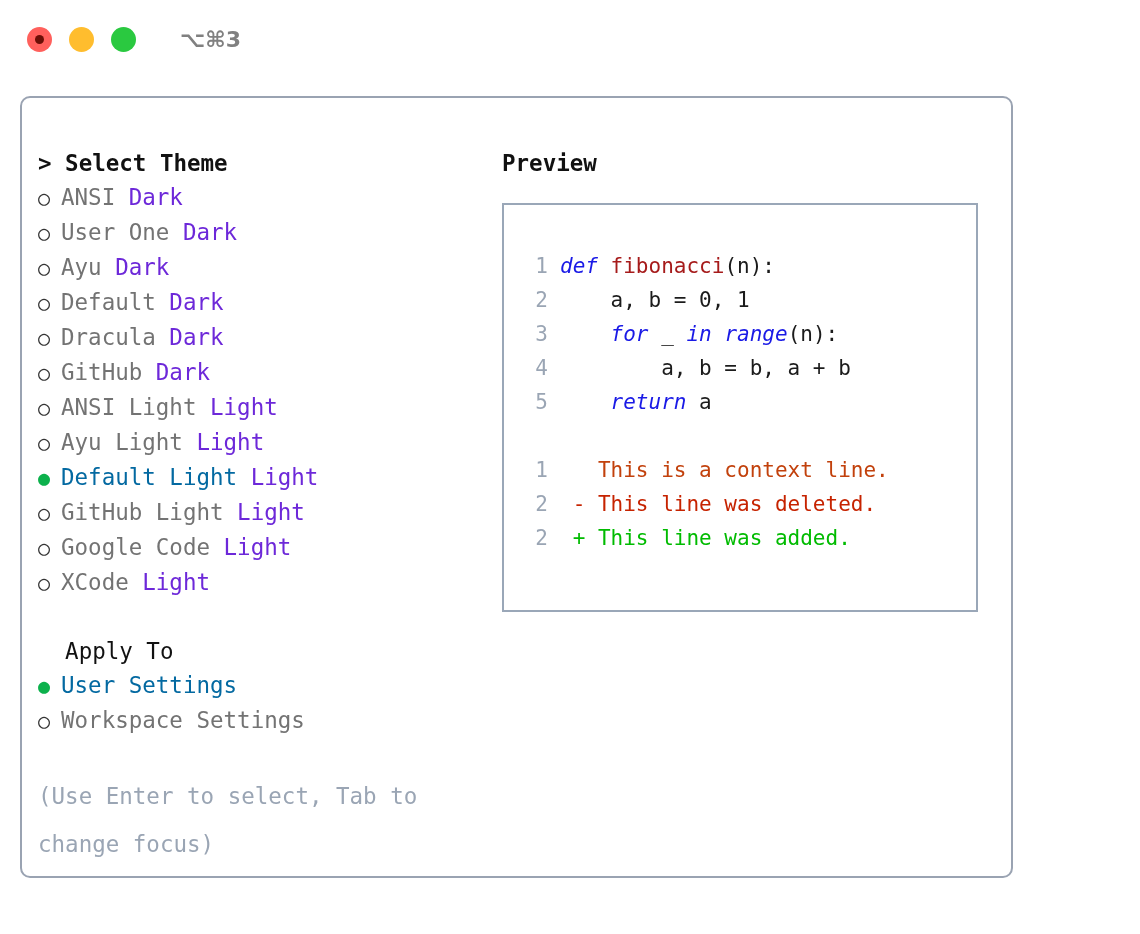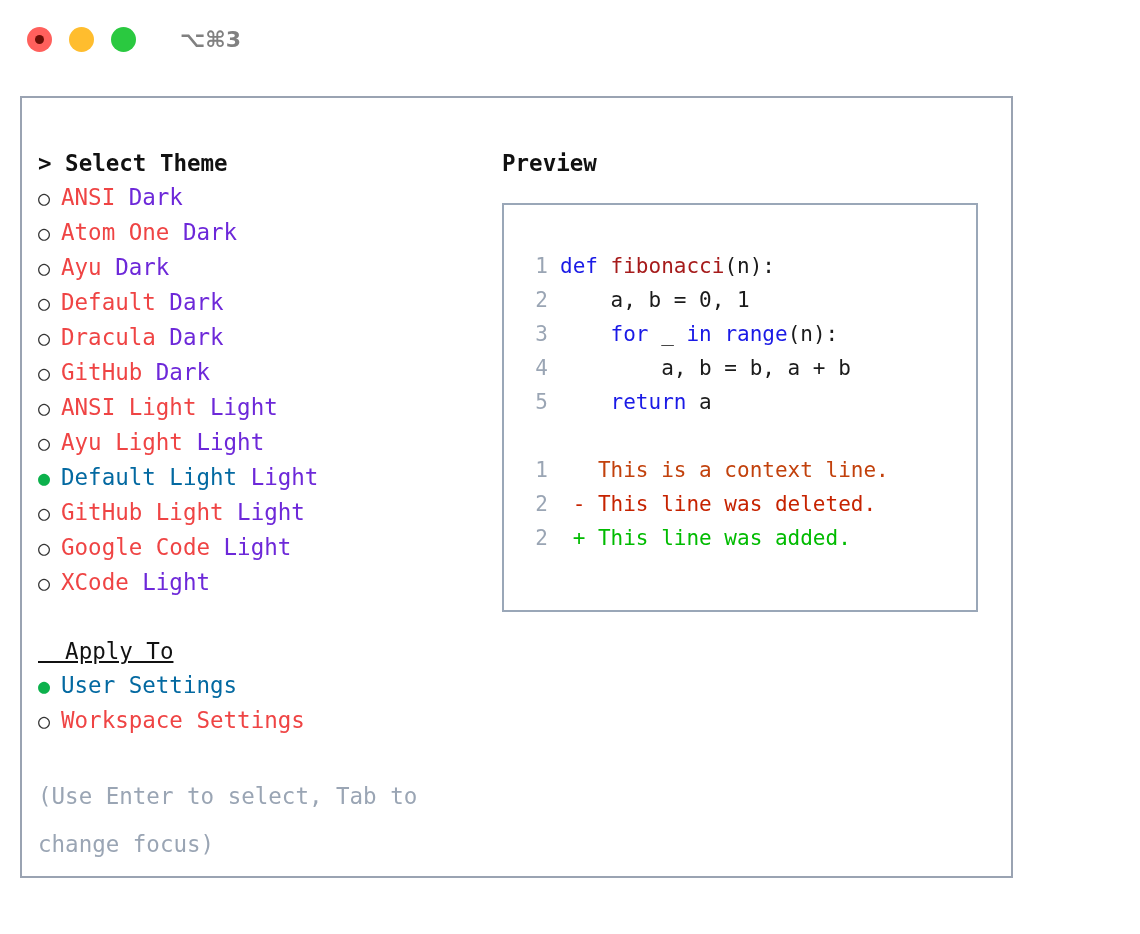--- a/index.html
+++ b/index.html
@@ -64,21 +64,21 @@
   }
 
   
   .window {
     position: absolute;
     left: 20px;
     top: 96px;
     width: 993px;
     height: 782px;
     border: 2px solid #9aa3b2;
-    border-radius: 0;
+    border-radius: 10px;
     background: #ffffff;
     box-sizing: border-box;
   }
 
   .body-cols {
     position: absolute;
     left: 0; top: 0;
     width: 100%; height: 100%;
   }
 
@@ -92,38 +92,37 @@
   .heading {
     font-size: 22.5px;
     font-weight: bold;
     color: #111111;
     line-height: 34px;
     white-space: pre;
   }
   .heading.plain {
     font-weight: normal;
     color: #111111;
-    text-decoration: underline;
   }
   .opt-row {
     display: flex;
     align-items: baseline;
     line-height: 34px;
     font-size: 22.5px;
     white-space: pre;
   }
   .bullet {
     display: inline-block;
     width: 23px;
     flex: 0 0 23px;
     color: #333333;
     font-size: 20px;
   }
   .bullet.selected { color: #0cb14c; }
-  .opt-label { color: #ef4444; }
+  .opt-label { color: #737373; }
   .opt-row.selected .opt-label { color: #0369a1; }
   .opt-suffix { color: #6d28d9; }
   .spacer-line { height: 34px; }
   .hint {
     font-size: 22.5px;
     color: #9aa5b4;
     line-height: 48px;
     width: 420px;
   }
 
@@ -155,21 +154,21 @@
     line-height: 34px;
     white-space: pre;
   }
   .ln {
     flex: 0 0 30px;
     text-align: right;
     color: #9aa5b4;
     margin-right: 12px;
   }
   .code-text { color: #1b1b1b; }
-  .kw   { color: #1a1ae6; }
+  .kw   { color: #1a1ae6; font-style: italic; }
   .fn   { color: #a61b1b; }
   .blank-line { height: 34px; }
   .diff-ctx { color: #c2410c; }
   .diff-del { color: #c62300; text-align: center; }
   .diff-add { color: #00bb00; }
 </style>
 </head>
 <body>
 
 <div class="screen">
@@ -187,21 +186,21 @@
 
   <div class="window">
     <div class="body-cols">
 
       <div class="left-col">
 
         <div class="heading">&gt; Select Theme</div>
 
         <div id="theme-list">
             <div class="opt-row"><span class="bullet">○</span><span class="opt-label">ANSI</span><span class="opt-suffix"> Dark</span></div>
-            <div class="opt-row"><span class="bullet">○</span><span class="opt-label">Atom One</span><span class="opt-suffix"> Dark</span></div>
+            <div class="opt-row"><span class="bullet">○</span><span class="opt-label">User One</span><span class="opt-suffix"> Dark</span></div>
             <div class="opt-row"><span class="bullet">○</span><span class="opt-label">Ayu</span><span class="opt-suffix"> Dark</span></div>
             <div class="opt-row"><span class="bullet">○</span><span class="opt-label">Default</span><span class="opt-suffix"> Dark</span></div>
             <div class="opt-row"><span class="bullet">○</span><span class="opt-label">Dracula</span><span class="opt-suffix"> Dark</span></div>
             <div class="opt-row"><span class="bullet">○</span><span class="opt-label">GitHub</span><span class="opt-suffix"> Dark</span></div>
             <div class="opt-row"><span class="bullet">○</span><span class="opt-label">ANSI Light</span><span class="opt-suffix"> Light</span></div>
             <div class="opt-row"><span class="bullet">○</span><span class="opt-label">Ayu Light</span><span class="opt-suffix"> Light</span></div>
             <div class="opt-row selected"><span class="bullet selected">●</span><span class="opt-label">Default Light</span><span class="opt-suffix"> Light</span></div>
             <div class="opt-row"><span class="bullet">○</span><span class="opt-label">GitHub Light</span><span class="opt-suffix"> Light</span></div>
             <div class="opt-row"><span class="bullet">○</span><span class="opt-label">Google Code</span><span class="opt-suffix"> Light</span></div>
             <div class="opt-row"><span class="bullet">○</span><span class="opt-label">XCode</span><span class="opt-suffix"> Light</span></div>

